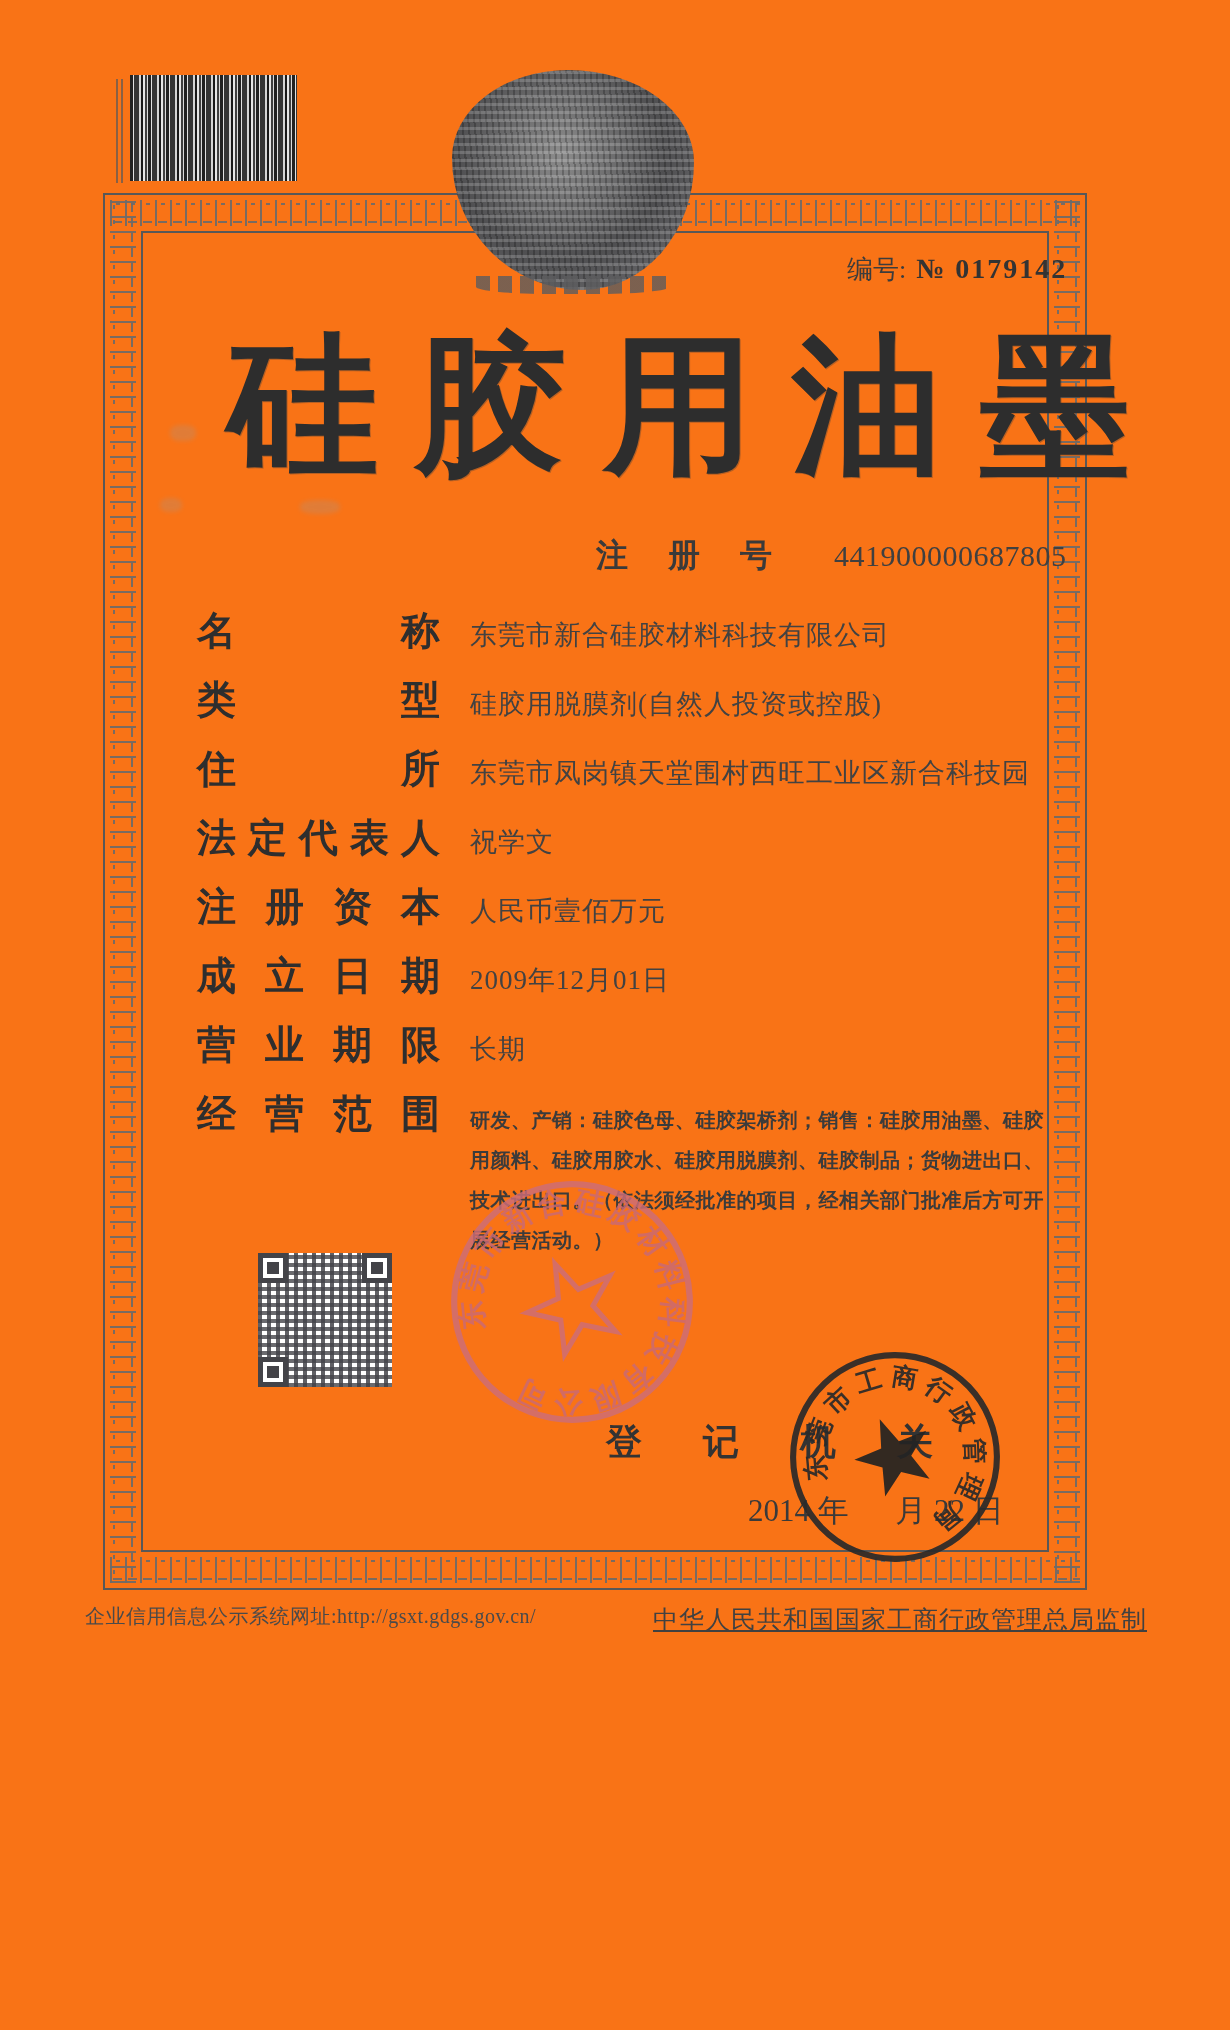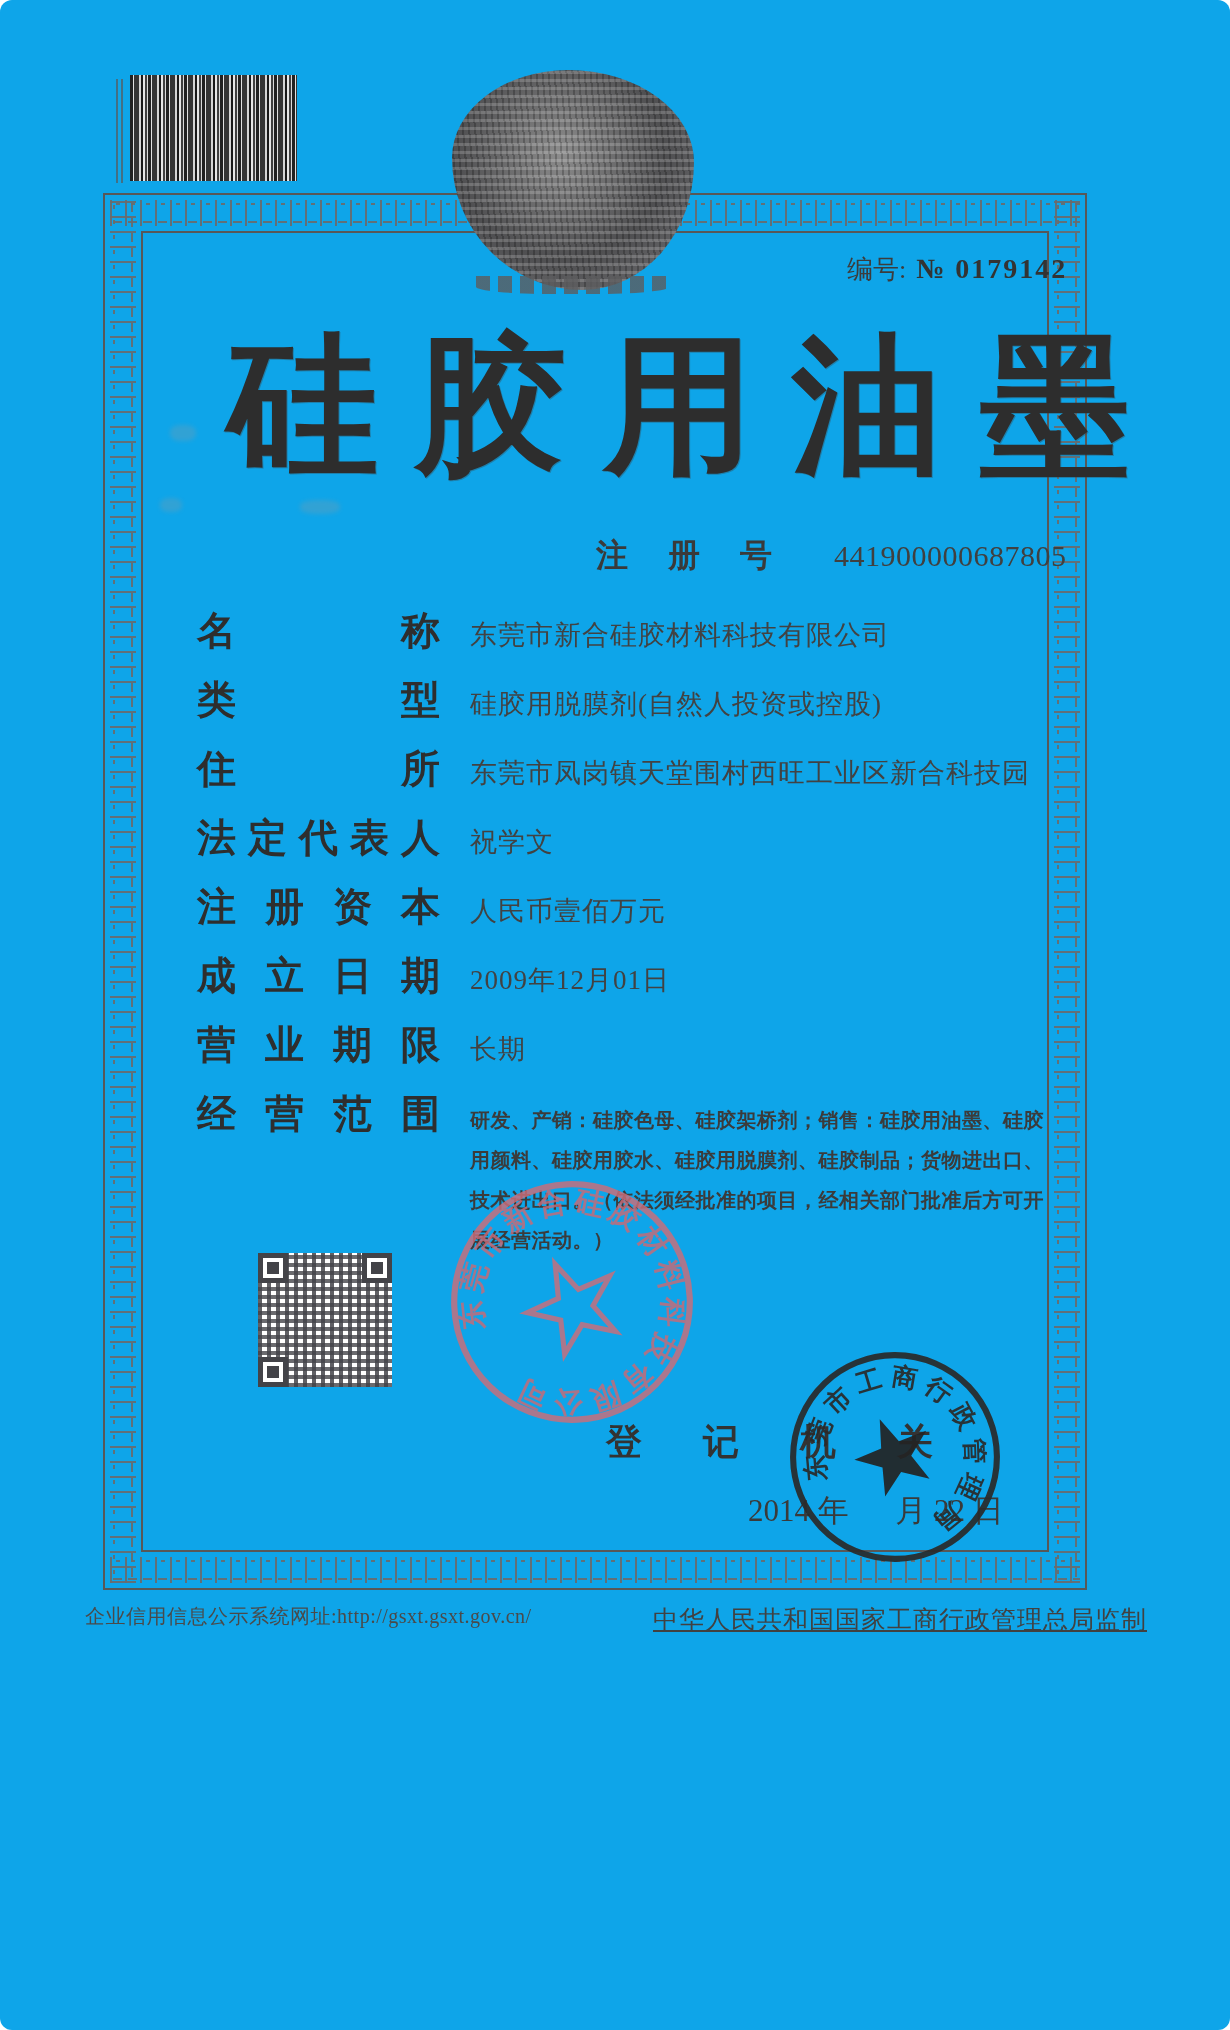--- a/index.html
+++ b/index.html
@@ -1,17 +1,17 @@
 <!DOCTYPE html>
 <html><head>
 <meta charset="utf-8">
 <style>
   html,body{margin:0;padding:0;}
   body{width:1230px;height:2030px;background:#ffffff;font-family:"Liberation Serif","DejaVu Serif",serif;}
-  .page{position:relative;width:1230px;height:2030px;background:#0ea5e9;overflow:hidden;border-radius:12px;}
+  .page{position:relative;width:1230px;height:2030px;background:#f97316;overflow:hidden;}
 
   
   .barcode{position:absolute;left:130px;top:75px;width:167px;height:106px;
     background-image:
       repeating-linear-gradient(90deg,#191919 0 3px,#e9e9e9 3px 4px,#2e2e2e 4px 9px,#dcdcdc 9px 11px,#101010 11px 13px,#efefef 13px 15px,#3a3a3a 15px 17px,#e2e2e2 17px 18px),
       repeating-linear-gradient(0deg,rgba(255,255,255,.35) 0 2px,transparent 2px 6px);
     background-blend-mode:normal;filter:contrast(.92);}
   .barcode::before{content:"";position:absolute;left:-14px;top:4px;width:10px;height:98%;
     background:repeating-linear-gradient(90deg,#555 0 2px,transparent 2px 5px);opacity:.7;}
 
@@ -223,20 +223,20 @@
       <path id="blackTextPath" d="M35,105 a70,70 0 1,1 140,0 a70,70 0 1,1 -140,0"></path>
     </defs>
     <circle cx="105" cy="105" r="100" fill="none" stroke="#2a2a2a" stroke-width="6"></circle>
     <path d="M105,65 L114.4,92.1 L143,92.6 L120.2,109.9 L128.5,137.4 L105,121 L81.5,137.4 L89.8,109.9 L67,92.6 L95.6,92.1 Z" fill="#232323" stroke="none"></path>
     <text font-size="25" letter-spacing="7" fill="#2a2a2a" font-weight="bold" font-family="'DejaVu Sans',sans-serif">
       <textPath href="#blackTextPath" startOffset="1%">东莞市工商行政管理局</textPath>
     </text>
   </svg>
 
   <div class="footer">
-    <div class="footer-left">企业信用信息公示系统网址:http://gsxt.gsxt.gov.cn/</div>
+    <div class="footer-left">企业信用信息公示系统网址:http://gsxt.gdgs.gov.cn/</div>
     <div class="footer-right">中华人民共和国国家工商行政管理总局监制</div>
   </div>
 
   <div class="smudge" style="left:170px;top:425px;width:26px;height:16px;"></div>
   <div class="smudge" style="left:300px;top:500px;width:40px;height:14px;"></div>
   <div class="smudge" style="left:160px;top:498px;width:22px;height:14px;"></div>
 </div>
 
 </body></html>

